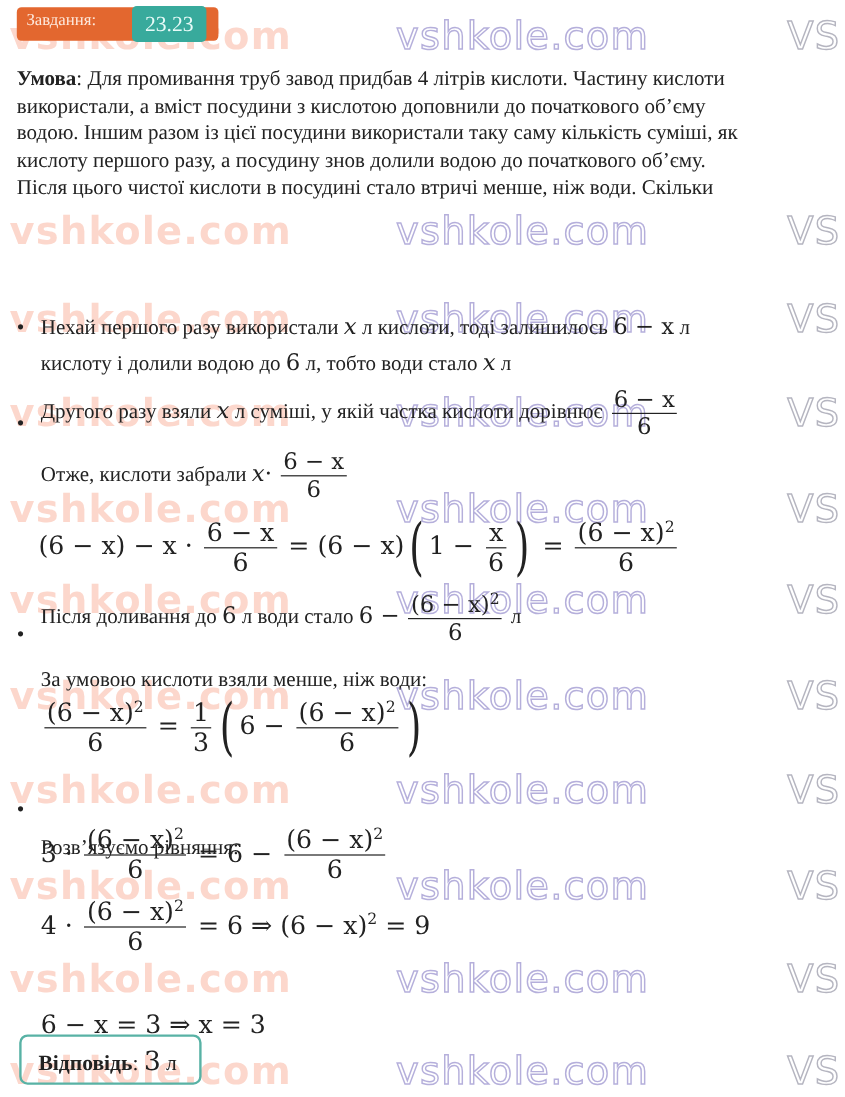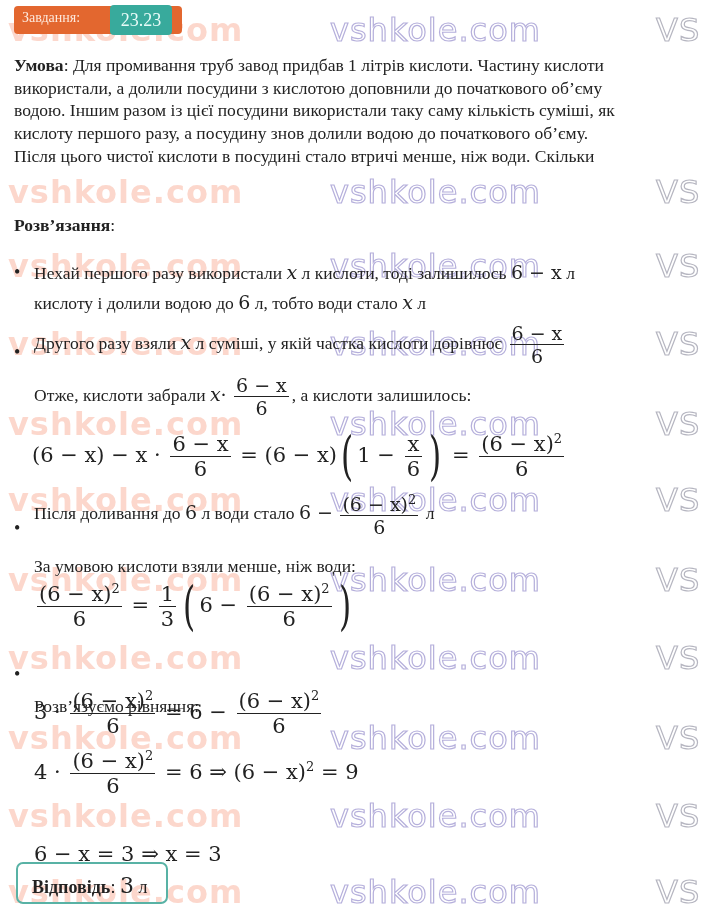--- a/index.html
+++ b/index.html
@@ -72,30 +72,27 @@
 </div>
 
 <div class="content">
 
   <div class="badge">
     <span class="lbl">Завдання:</span>
     <span class="num">23.23</span>
   </div>
 
   <div class="para" style="top:54px;">
-    <div><b>Умова</b>: <span>Для промивання труб завод придбав 1 літрів кислоти. Частину кислоти</span></div>
-    <div>використали, а долили посудини з кислотою доповнили до початкового об’єму</div>
+    <div><b>Умова</b>: <span>Для промивання труб завод придбав 4 літрів кислоти. Частину кислоти</span></div>
+    <div>використали, а вміст посудини з кислотою доповнили до початкового об’єму</div>
     <div>водою. Іншим разом із цієї посудини використали таку саму кількість суміші, як</div>
     <div>кислоту першого разу, а посудину знов долили водою до початкового об’єму.</div>
     <div>Після цього чистої кислоти в посудині стало втричі менше, ніж води. Скільки</div>
   </div>
 
-  <div class="para" style="top:214px;">
-    <b>Розв’язання</b>:
-  </div>
 
   <div class="bullet" style="top:262px;">•</div>
   <div class="line" style="left:34px;top:261px;">
     <span>Нехай першого разу використали</span>
     <span class="mi">x</span>
     <span>л кислоти, тоді залишилось</span>
     <span class="m">6 − x</span>
     <span>л</span>
   </div>
   <div class="line" style="left:34px;top:291px;">
@@ -115,21 +112,21 @@
       <span class="n">6 − x</span>
       <span class="d">6</span>
     </span>
   </div>
   <div class="line" style="left:34px;top:374px;">
     <span>Отже, кислоти забрали</span>
     <span class="mi">x</span><span class="m">·</span>
     <span class="frac m">
       <span class="n">6 − x</span>
       <span class="d">6</span>
-    </span><span>, а кислоти залишилось:</span>
+    </span>
   </div>
   <div class="line mathbig" style="left:32px;top:430px;">
     <span>(6 − x) − x ·</span>
     <span class="frac">
       <span class="n">6 − x</span>
       <span class="d">6</span>
     </span>
     <span>= (6 − x)</span><span class="paren">(</span><span>1 −</span>
     <span class="frac">
       <span class="n">x</span>

